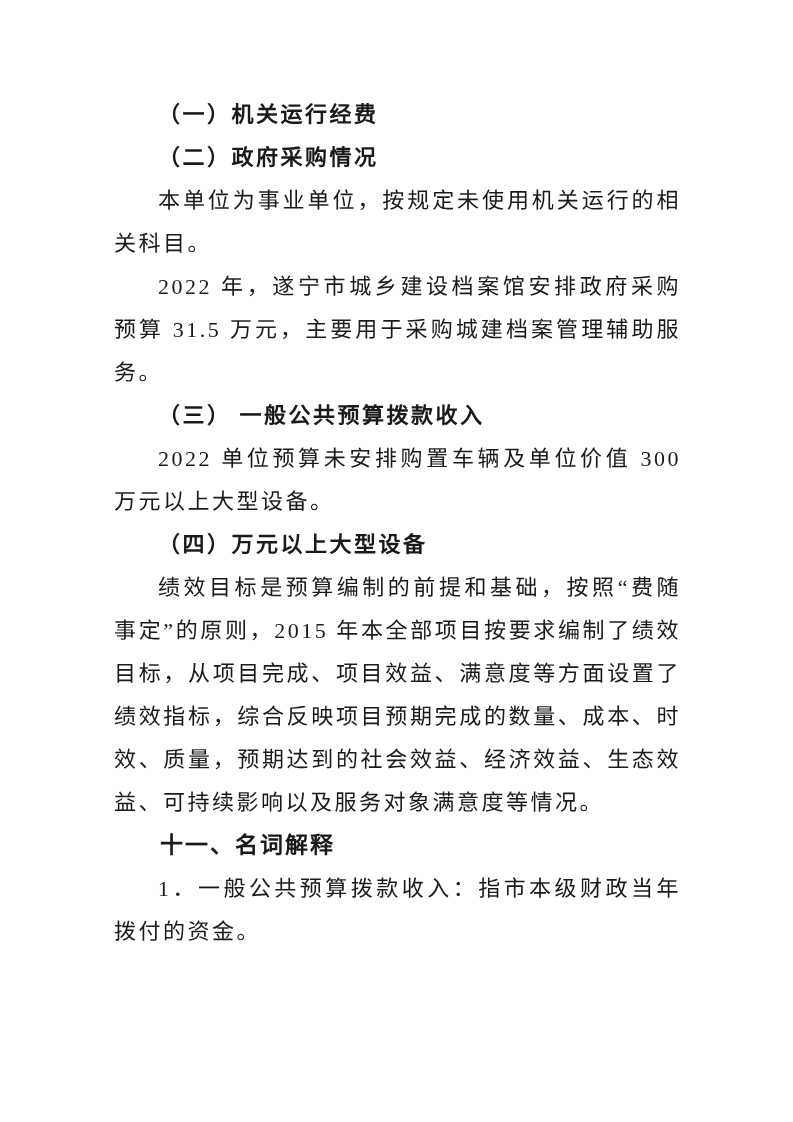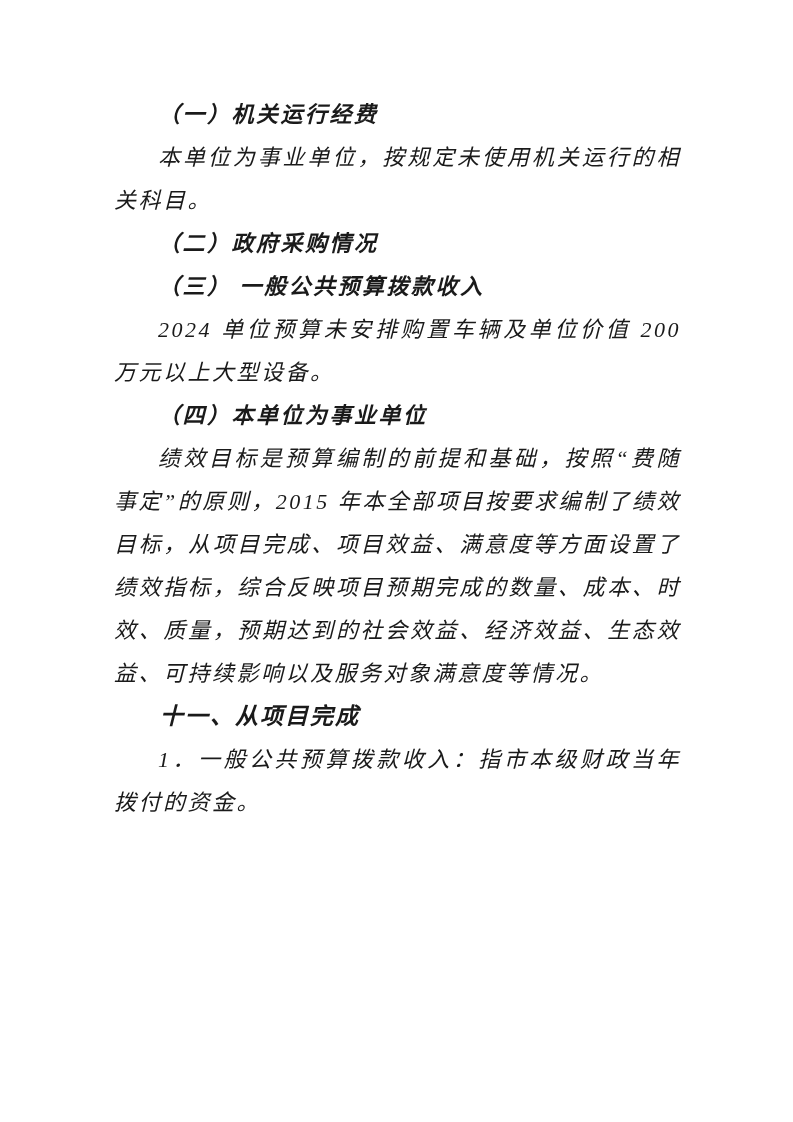--- a/index.html
+++ b/index.html
@@ -12,21 +12,20 @@
     color: #1a1a1a;
     overflow: hidden;
   }
   .page {
     position: absolute;
     top: 0; left: 0;
     width: 793px;
     height: 1122px;
     background: #ffffff;
     padding: 93px 112px 40px 114px;
-    font-style: italic;
   }
   .doc-block {
     font-size: 22px;
     line-height: 43px;
     letter-spacing: 2.5px;
     text-align: justify;
     text-justify: inter-character;
     text-indent: 2em;
     word-break: break-all;
   }
@@ -41,30 +40,31 @@
     letter-spacing: 2px;
     text-align: left;
   }
 </style>
 </head>
 <body>
 
 <div class="page">
   <div class="doc-block heading">（一）机关运行经费</div>
 
+  <div class="doc-block heading">（二）政府采购情况</div>
+
   <div class="doc-block">本单位为事业单位，按规定未使用机关运行的相关科目。</div>
 
-  <div class="doc-block heading">（二）政府采购情况</div>
-
+  <div class="doc-block">2022 年，遂宁市城乡建设档案馆安排政府采购预算 31.5 万元，主要用于采购城建档案管理辅助服务。</div>
 
   <div class="doc-block heading">（三） 一般公共预算拨款收入</div>
 
 
-  <div class="doc-block">2024 单位预算未安排购置车辆及单位价值 200 万元以上大型设备。</div>
+  <div class="doc-block">2022 单位预算未安排购置车辆及单位价值 300 万元以上大型设备。</div>
 
-  <div class="doc-block heading">（四）本单位为事业单位</div>
+  <div class="doc-block heading">（四）万元以上大型设备</div>
 
   <div class="doc-block">绩效目标是预算编制的前提和基础，按照“费随事定”的原则，2015 年本全部项目按要求编制了绩效目标，从项目完成、项目效益、满意度等方面设置了绩效指标，综合反映项目预期完成的数量、成本、时效、质量，预期达到的社会效益、经济效益、生态效益、可持续影响以及服务对象满意度等情况。</div>
 
-  <div class="doc-block heading-major">十一、从项目完成</div>
+  <div class="doc-block heading-major">十一、名词解释</div>
 
   <div class="doc-block">1．一般公共预算拨款收入：指市本级财政当年拨付的资金。</div>
 </div>
 
 </body></html>

